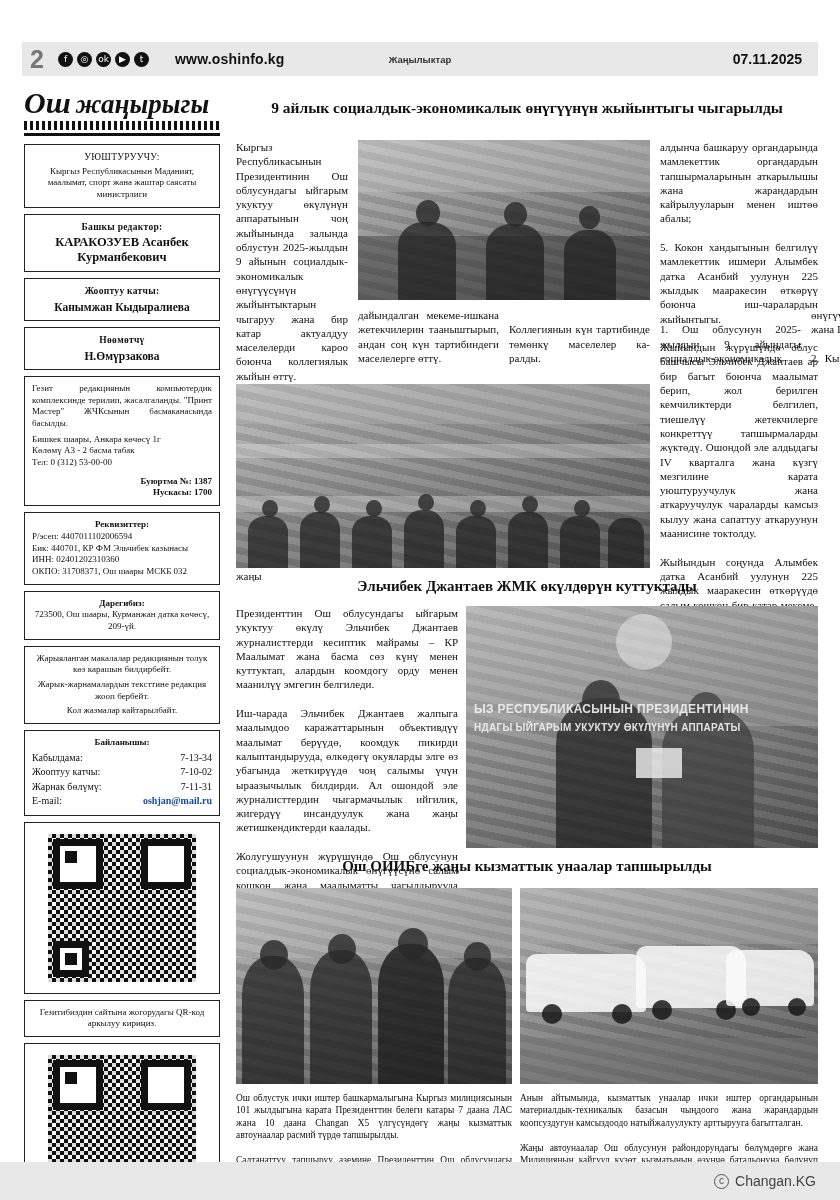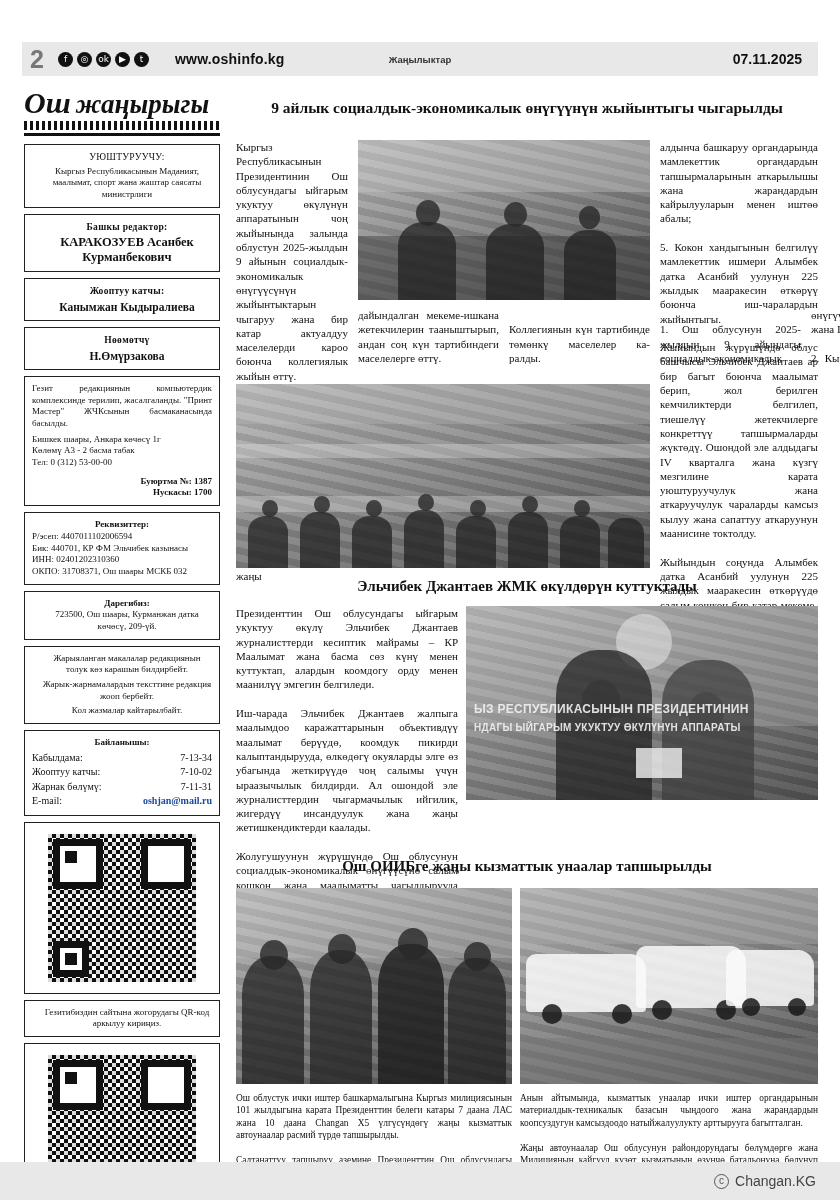--- a/index.html
+++ b/index.html
@@ -88,21 +88,21 @@
   }
 
   .box {
     border: 1px solid #222;
     padding: 6px 7px;
     margin-bottom: 6px;
     font-size: 10px;
     line-height: 1.32;
     color: #111;
   }
-  .box.center { text-align: center; padding-left: 17px; }
+  .box.center { text-align: center; }
   .lbl {
     font-size: 9.5px;
     letter-spacing: .3px;
     margin-bottom: 2px;
   }
   .strong { font-weight: bold; }
   .name-lg { font-size: 12.5px; font-weight: bold; line-height: 1.2; }
   .name-md { font-size: 11.5px; font-weight: bold; line-height: 1.25; }
   .tiny { font-size: 9px; line-height: 1.3; }
   .justify { text-align: justify; }
@@ -412,21 +412,21 @@
   <div style="position:absolute; left:236px; top:578px; width:582px;">
     <div class="headline h2">Эльчибек Джантаев ЖМК өкүлдөрүн  куттуктады</div>
   </div>
 
   <div class="art-text" style="position:absolute; left:236px; top:606px; width:222px; height:250px; white-space:pre-line;">Президенттин Ош облусундагы ыйгарым укуктуу өкүлү Эльчибек Джантаев журналисттерди кесиптик майрамы – КР Маалымат жана басма сөз күнү менен куттуктап, алардын коомдогу орду менен маанилүү эмгегин белгиледи.
 
 Иш-чарада Эльчибек Джантаев жалпыга маалымдоо каражаттарынын объективдүү маалымат берүүдө, коомдук пикирди калыптандырууда, өлкөдөгү окуяларды элге өз убагында жеткирүүдө чоң салымы үчүн ыраазычылык билдирди. Ал ошондой эле журналисттердин чыгармачылык ийгилик, жигердүү инсандуулук жана жаңы жетишкендиктерди каалады.
 
 Жолугушуунун жүрүшүндө Ош облусунун социалдык-экономикалык өнүгүүсүнө салым кошкон жана маалыматты чагылдырууда жигердүүлүк көрсөткөн бир катар журналисттерге Кыргыз Республикасынын Президентинин Ош облусундагы ыйгарым укуктуу өкүлүнүн Ардак грамоталары тапшырылды.</div>
 
-  <div class="photo" style="position:absolute; left:466px; top:606px; width:352px; height:194px;text-align:right;">
+  <div class="photo" style="position:absolute; left:466px; top:606px; width:352px; height:242px;text-align:right;">
     <div class="ph-grad"></div>
     <div class="ph-figs">
       <div class="band" style="top:0; height:120px; background:rgba(175,175,175,.35)"></div>
       <div class="head" style="left:150px; top:8px; width:56px; height:56px; background:rgba(230,230,230,.55)"></div>
       <div class="fig" style="left:90px; width:96px; height:150px;"></div>
       <div class="head" style="left:116px; top:74px; width:38px; height:42px; background:rgba(55,55,55,.85)"></div>
       <div class="fig" style="left:196px; width:92px; height:140px; background:rgba(60,60,60,.7)"></div>
       <div class="head" style="left:222px; top:86px; width:36px; height:40px; background:rgba(70,70,70,.85)"></div>
       <div style="position:absolute; left:170px; top:142px; width:46px; height:30px; background:rgba(240,240,240,.8);"></div>
     </div>

